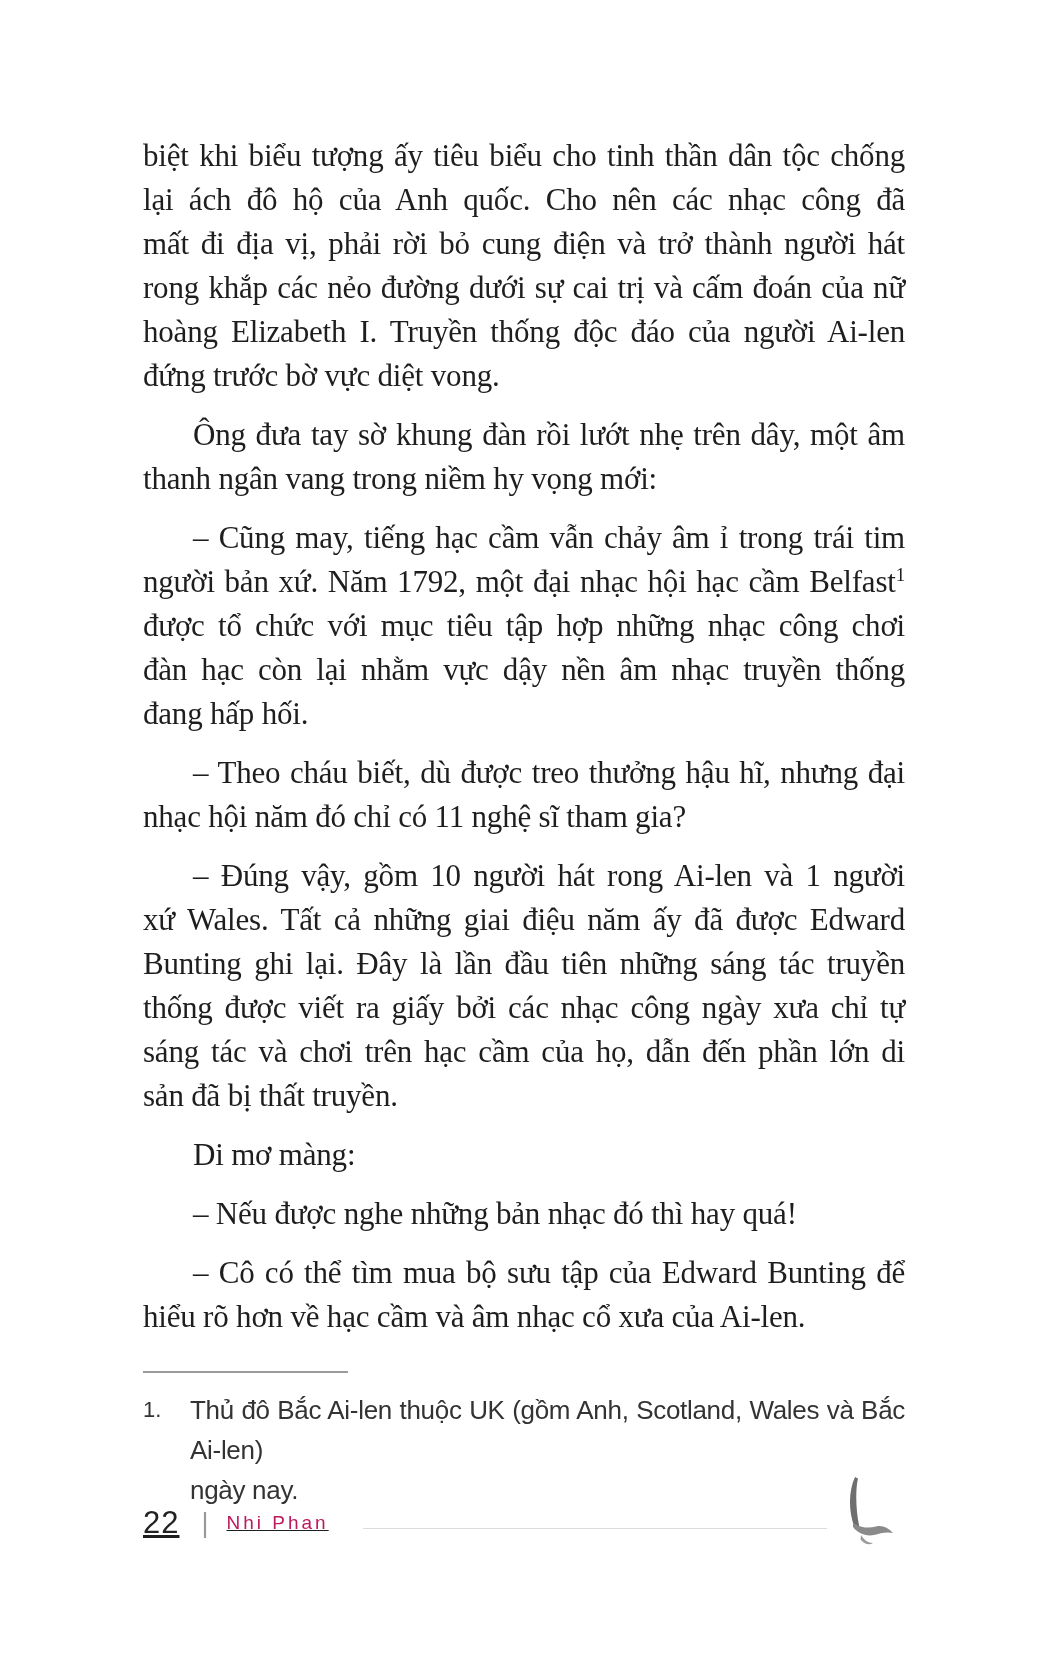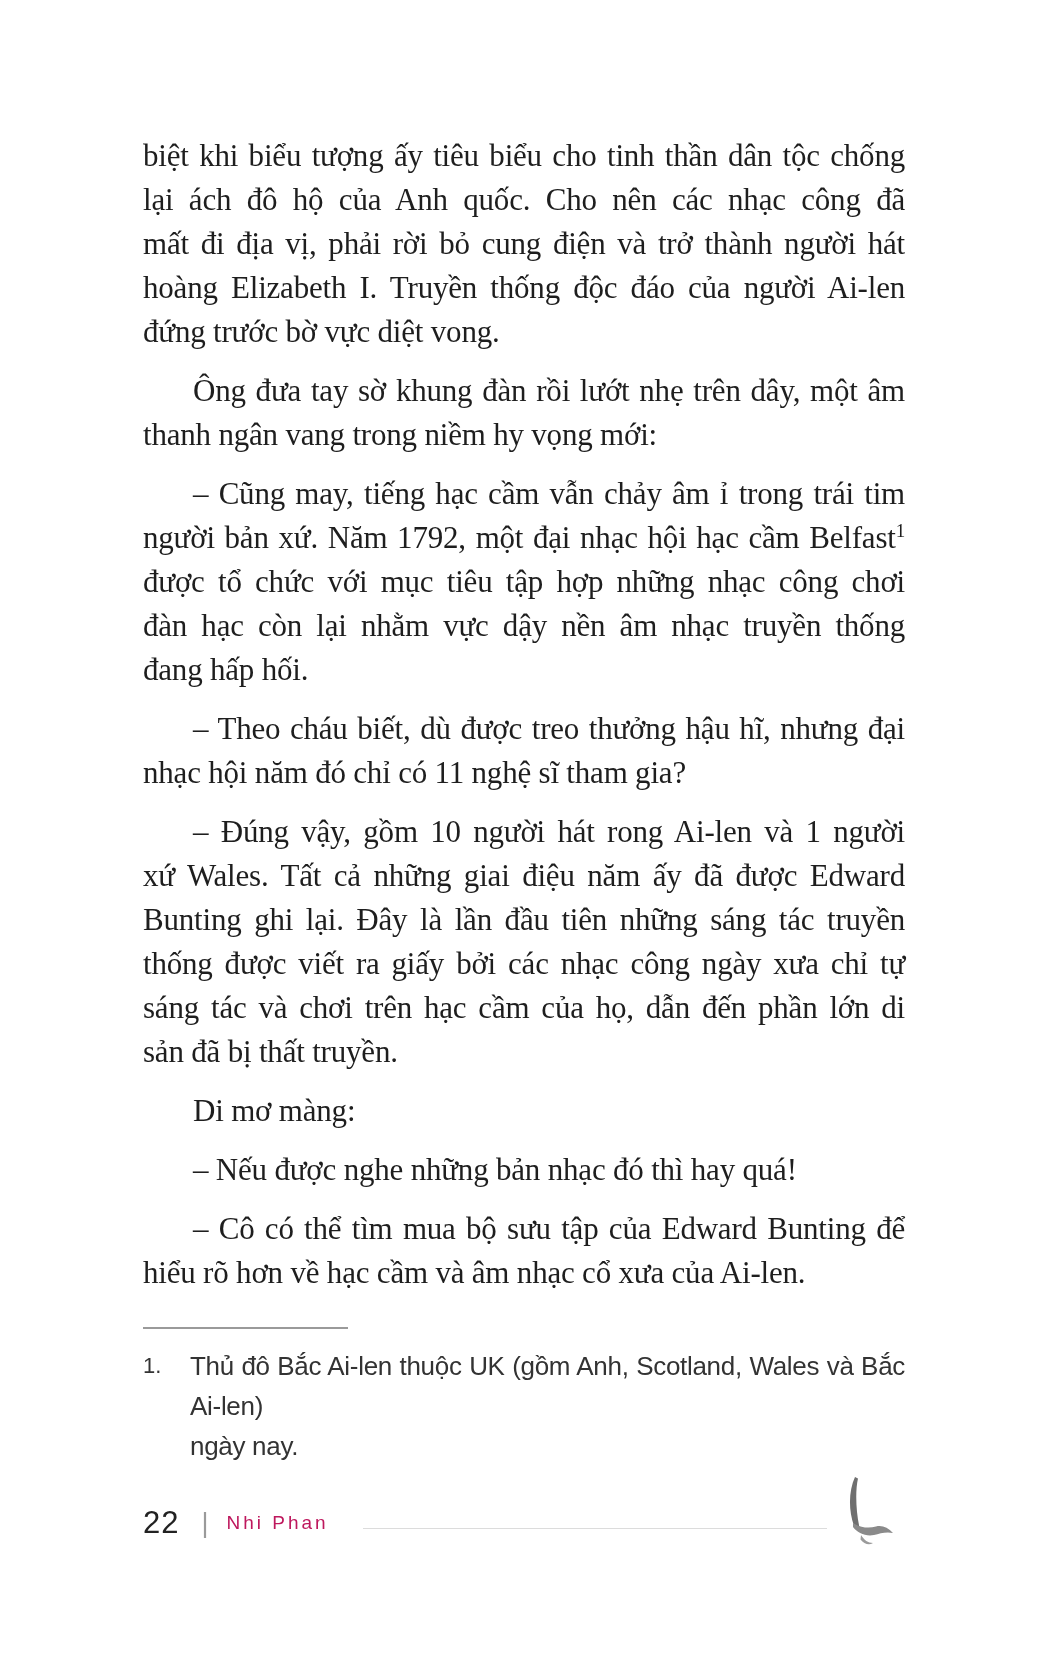--- a/index.html
+++ b/index.html
@@ -44,20 +44,21 @@
   }
   .fn-line{
     font-size:26px;line-height:40px;letter-spacing:-0.3px;
     text-align:justify;text-align-last:justify;
   }
   .fn-line.last{text-align-last:left;}
   .footer{
     position:absolute;left:143px;top:1505px;width:762px;
     display:flex;align-items:center;
     font-family:"Liberation Sans", sans-serif;
+    text-decoration:underline;
   }
   .page-num{font-size:31px;color:#222222;letter-spacing:1px;}
   .footer-sep{font-size:27px;color:#9a9a9a;margin:0 18px 0 22px;font-weight:300;}
   .author{font-size:19px;color:#be185d;letter-spacing:3px;text-align:right;}
   .footer-rule{
     flex:1;height:1px;background:#dcdcdc;
     margin-left:34px;margin-right:78px;margin-top:10px;
   }
   .bird{position:absolute;left:840px;top:1476px;}
 </style>
@@ -65,20 +66,21 @@
 <body>
 
 <div class="page">
 
   <div class="content">
 
     <div class="para">
       <div class="line">biệt khi biểu tượng ấy tiêu biểu cho tinh thần dân tộc chống</div>
       <div class="line">lại ách đô hộ của Anh quốc. Cho nên các nhạc công đã</div>
       <div class="line">mất đi địa vị, phải rời bỏ cung điện và trở thành người hát</div>
+      <div class="line">rong khắp các nẻo đường dưới sự cai trị và cấm đoán của nữ</div>
       <div class="line">hoàng Elizabeth I. Truyền thống độc đáo của người Ai-len</div>
       <div class="line last">đứng trước bờ vực diệt vong.</div>
     </div>
 
     <div class="para">
       <div class="line indent">Ông đưa tay sờ khung đàn rồi lướt nhẹ trên dây, một âm</div>
       <div class="line last">thanh ngân vang trong niềm hy vọng mới:</div>
     </div>
 
     <div class="para">

